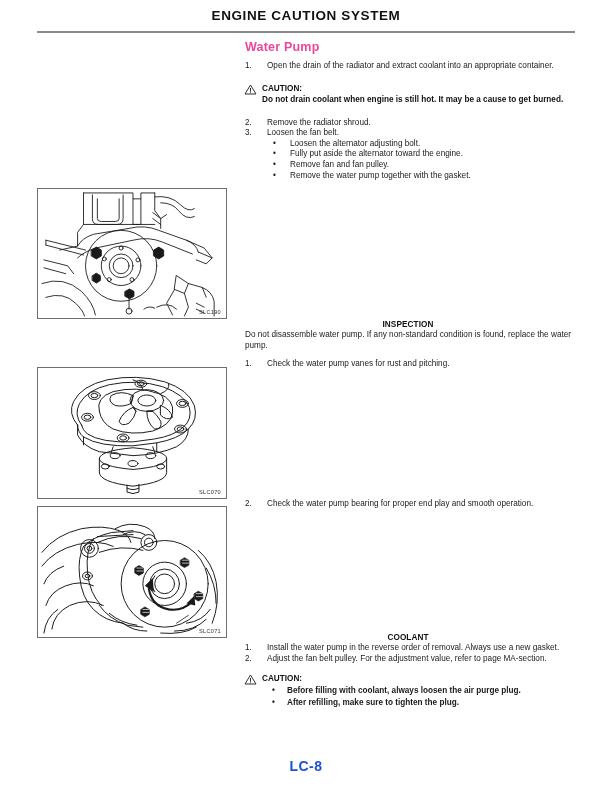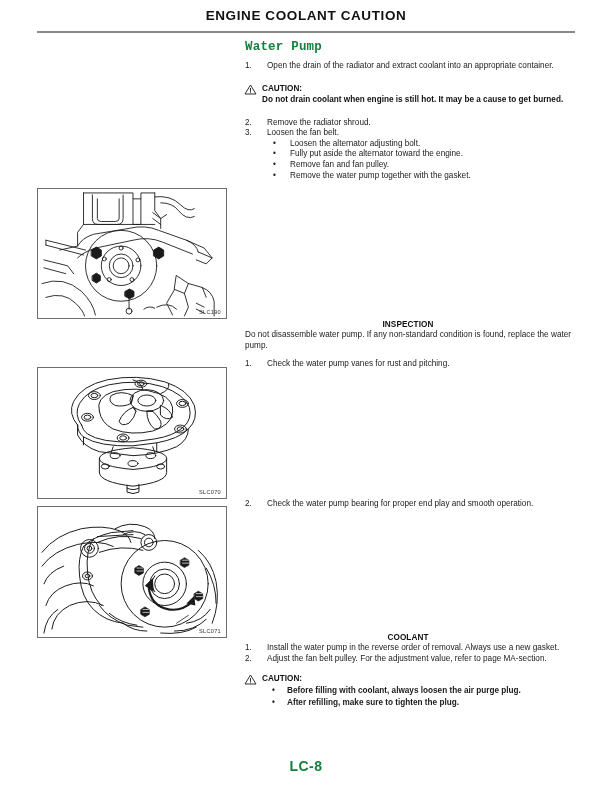--- a/index.html
+++ b/index.html
@@ -47,21 +47,21 @@
     position: absolute;
     left: 37px;
     top: 758px;
     width: 538px;
     text-align: center;
   }
   .page-footer .pageno {
     font-size: 14px;
     font-weight: bold;
     letter-spacing: 0.5px;
-    color: #15803d;
+    color: #1d4ed8;
   }
 
   
   .figure-box {
     position: absolute;
     left: 37px;
     width: 190px;
     border: 1px solid #6e6e6e;
     background: #ffffff;
     box-sizing: border-box;
@@ -87,24 +87,23 @@
   
   .text-col {
     position: absolute;
     left: 245px;
     width: 326px;
     top: 40px;
   }
   .section-title {
     font-size: 12.5px;
     font-weight: bold;
-    color: #15803d;
+    color: #ec4899;
     margin: 0 0 7px 0;
     letter-spacing: 0.2px;
-    font-family: Liberation Mono, monospace;
   }
   .sub-title {
     font-size: 8.2px;
     font-weight: bold;
     color: #111;
     letter-spacing: 0.1px;
     margin: 0 0 1px 0;
     text-align: center;
   }
   p.body {
@@ -181,21 +180,21 @@
   .sp8 { height: 8px; }
   .sp10 { height: 10px; }
   .sp12 { height: 12px; }
 </style>
 </head>
 <body>
 
 <div id="page">
 
   <div class="page-header">
-    <div class="title">ENGINE COOLANT CAUTION</div>
+    <div class="title">ENGINE CAUTION SYSTEM</div>
   </div>
   <div class="header-rule"></div>
 
   <div class="figure-box" id="fig1">
     <svg viewBox="0 0 190 131" preserveAspectRatio="none">
       <g fill="none" stroke="#1a1a1a" stroke-width="0.9" stroke-linejoin="round" stroke-linecap="round">
 
         <path d="M46 4 L46 36 L40 44 L40 58 L22 62"></path>
         <path d="M46 4 L96 4 L96 10 L104 10 L104 4 L118 4"></path>
         <path d="M55 6 L55 30 Q55 36 61 36 L80 36 Q86 36 86 30 L86 6"></path>

